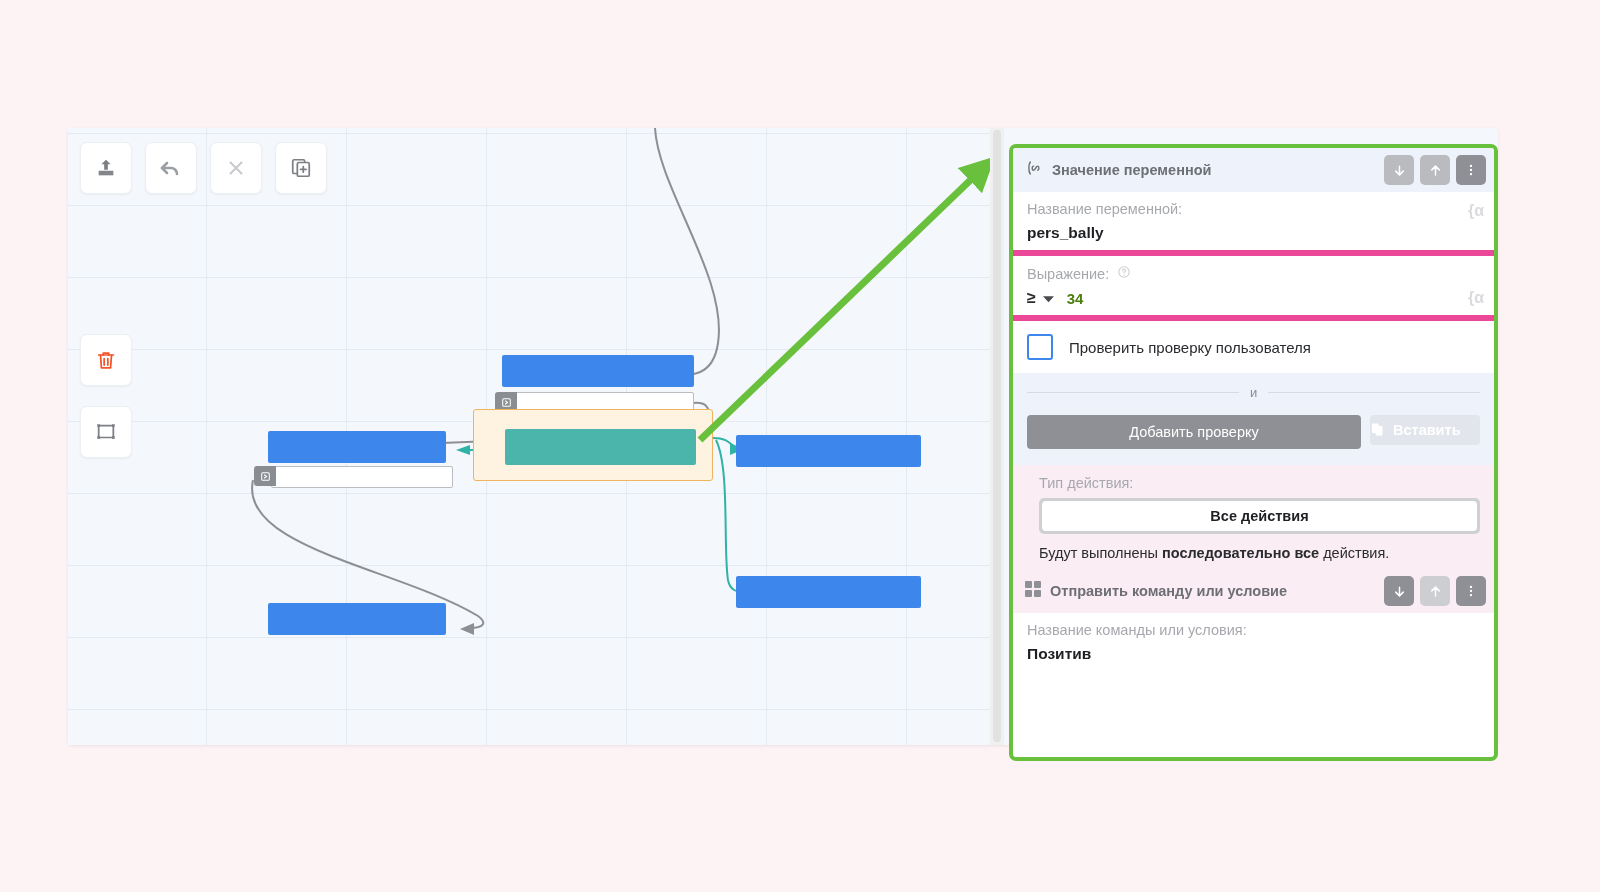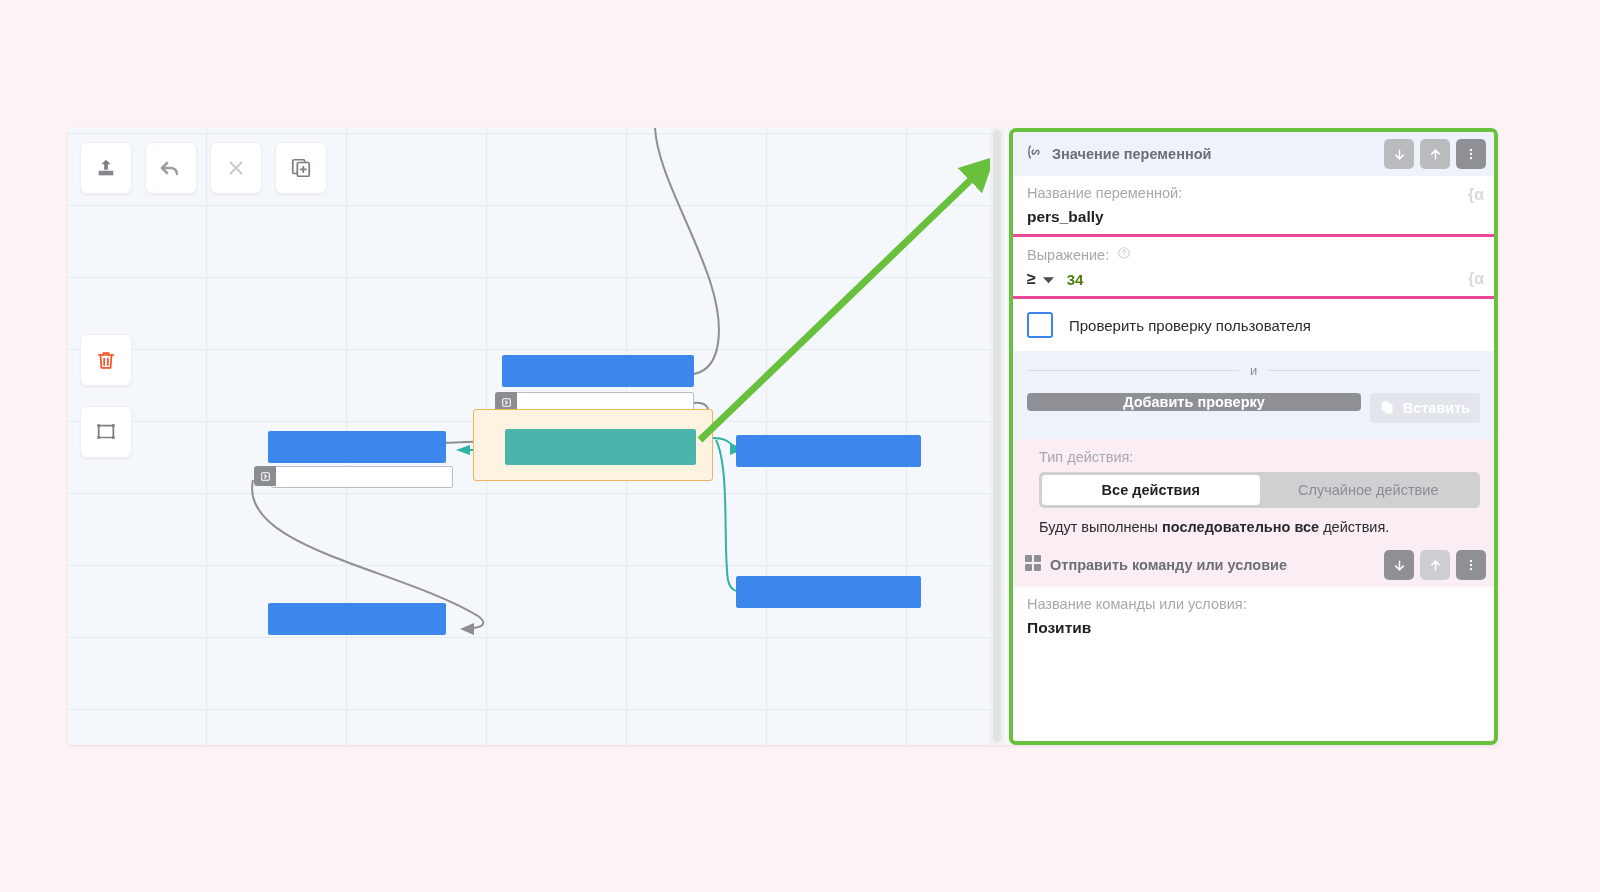--- a/index.html
+++ b/index.html
@@ -115,21 +115,21 @@
     width: 8px;
     height: 612px;
     background: #e2e2e2;
     border-radius: 5px;
   }
 
   
   #panel {
     position: absolute;
     left: 941px;
-    top: 0;
+    top: 16px;
     width: 489px;
     height: 617px;
     background: #ffffff;
     border: 4px solid #68c03c;
     border-radius: 7px;
     box-sizing: border-box;
     overflow: hidden;
   }
   .panel-inner {
     position: absolute;
@@ -167,21 +167,21 @@
   }
   .hdr-btn.dark   { background: #8e9095; }
   .hdr-btn.mid    { background: #b9bbbf; }
   .hdr-btn.light  { background: #ccced2; }
 
   
   .field-row {
     position: relative;
     padding: 9px 14px 8px 14px;
     background: #ffffff;
-    border-bottom: 3px solid #ec4899;
+    border-bottom: 6px solid #ec4899;
   }
   .field-label {
     font-size: 14.5px;
     color: #a6a8ad;
     margin-bottom: 7px;
   }
   .field-value {
     font-size: 15.5px;
     color: #1f2023;
     font-weight: bold;
@@ -250,41 +250,41 @@
     background: #d7dbe4;
   }
   .and-divider .word {
     font-size: 13px;
     color: #8b8d93;
     padding: 0 11px;
   }
   .btn-row { display: flex; gap: 9px; }
   .btn-primary {
     flex: 1;
-    height: 18px;
+    height: 34px;
     background: #8e9095;
     border-radius: 4px;
     color: #ffffff;
     font-size: 14.5px;
-    font-weight: bold;
+    font-weight: normal;
     display: flex;
     align-items: center;
     justify-content: center;
   }
   .btn-disabled {
     width: 110px;
     height: 30px;
     background: #e2e5eb;
     border-radius: 4px;
     color: #ffffff;
     font-size: 14.5px;
     font-weight: bold;
     display: flex;
     align-items: center;
-    justify-content: center;
+    justify-content: flex-start;
     gap: 8px;
   }
 
   
   .action-section {
     background: #faeef4;
     padding: 10px 14px 8px 26px;
   }
   .action-label {
     font-size: 14.5px;
@@ -525,21 +525,20 @@
             </span>
             <span>Вставить</span>
           </span>
         </div>
       </div>
 
       <div class="action-section">
         <div class="action-label">Тип действия:</div>
         <div class="segmented">
           <span class="seg active">Все действия</span>
-          <span class="seg inactive">Случайное действие</span>
         </div>
         <div class="action-note">
           <span>Будут выполнены </span><b>последовательно все</b><span> действия.</span>
         </div>
       </div>
 
       <div class="block-header command">
         <span>
           <svg width="16" height="16" viewBox="0 0 16 16" fill="#8e9095">
             <rect x="0" y="0" width="7" height="7" rx="1"></rect>

